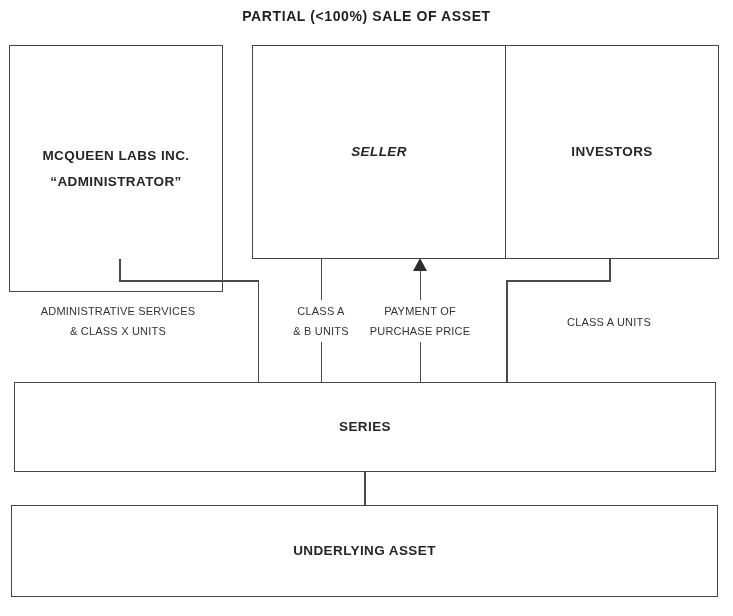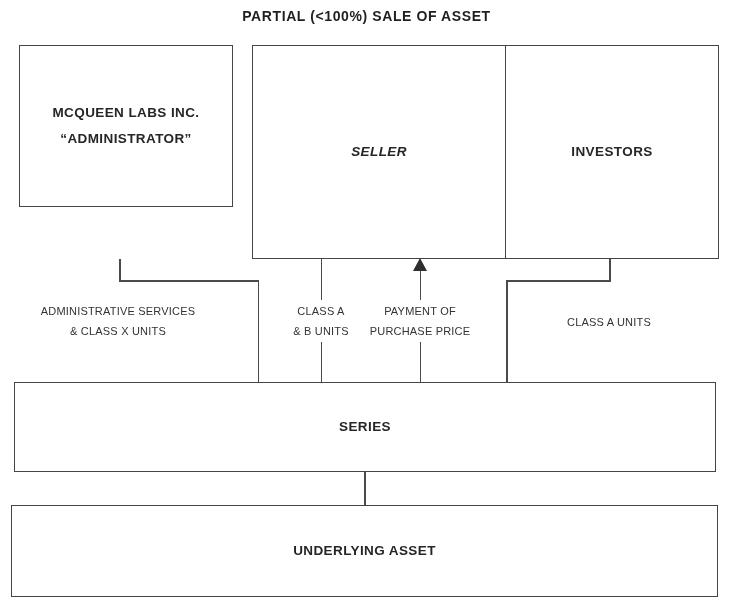--- a/index.html
+++ b/index.html
@@ -36,21 +36,21 @@
     flex-direction: column;
     align-items: center;
     justify-content: center;
     text-align: center;
     color: #262626;
     font-weight: bold;
     font-size: 13.5px;
     letter-spacing: 0.4px;
     line-height: 26px;
   }
-  .box-administrator { left: 19px;  top: 45px;  width: 214px; height: 162px; align-items: center; }
+  .box-administrator { left: 9px;  top: 45px;  width: 214px; height: 247px; align-items: center; }
   .box-seller        { left: 252px; top: 45px;  width: 254px; height: 214px; font-style: italic; }
   .box-investors     { left: 505px; top: 45px;  width: 214px; height: 214px; }
   .box-series        { left: 14px;  top: 382px; width: 702px; height: 90px; }
   .box-underlying    { left: 11px;  top: 505px; width: 707px; height: 92px; }
   .line {
     position: absolute;
     background: #4a4a4a;
     z-index: 1;
   }
   .arrow-up {

